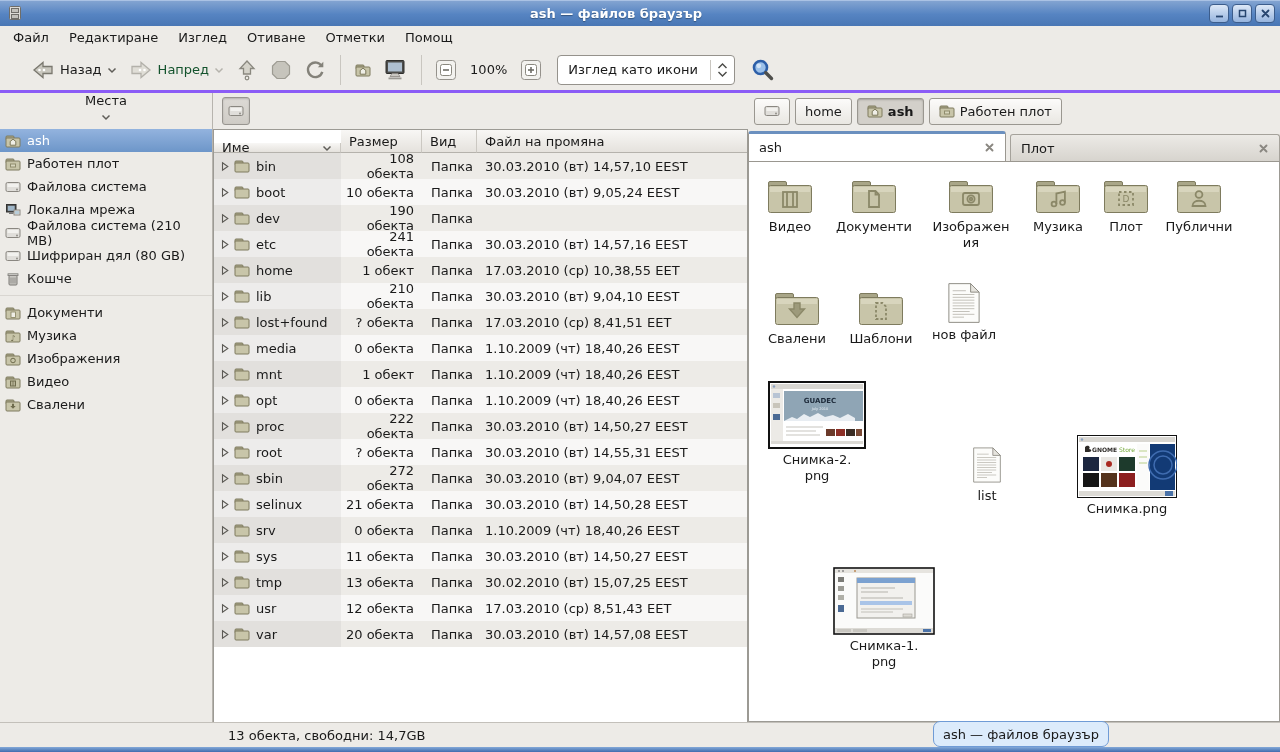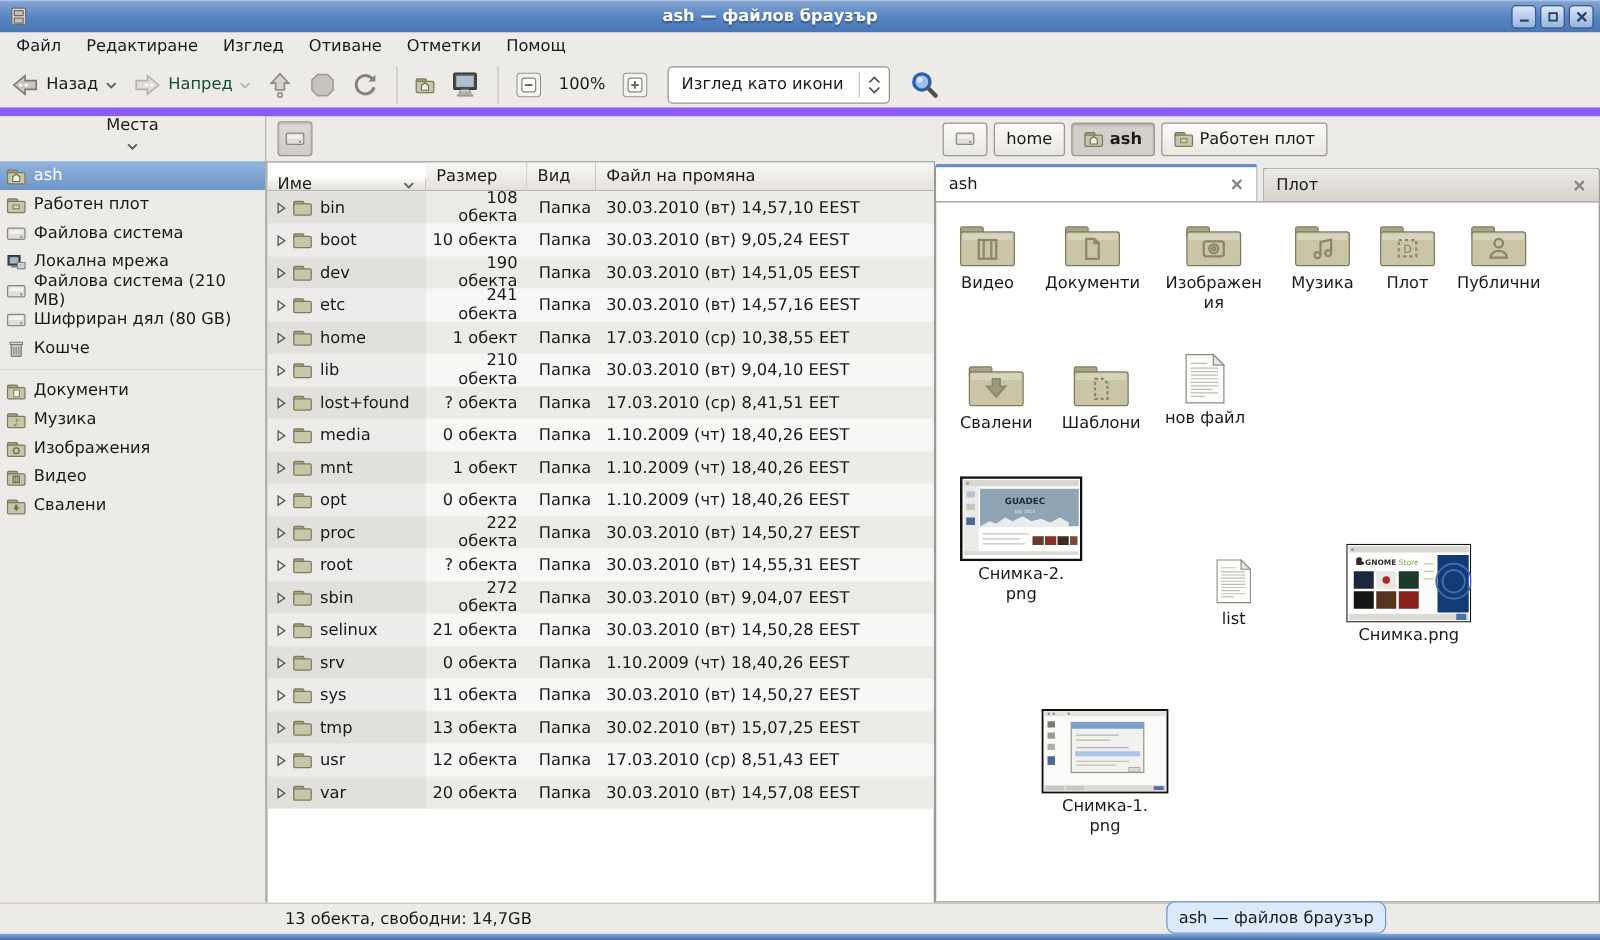--- a/index.html
+++ b/index.html
@@ -20,22 +20,22 @@
     text-shadow:0 1px 1px #35567f; }
   .winbtns { display:flex; gap:3px; }
   .winbtn { width:20px; height:19px; border:1px solid #3c5d8c; border-radius:4px;
     background:linear-gradient(#dde8f7,#96b4de); display:flex; align-items:center; justify-content:center; }
 
   
   .menubar { height:23px; display:flex; align-items:center; padding:0 3px; background:#edebe7; }
   .menu-item { padding:2px 10px; }
 
   
-  .toolbar { height:44px; display:flex; align-items:center; padding:0 2px;
-    background:#edebe7; border-bottom:7px solid #8b5cf6; }
+  .toolbar { height:44px; display:flex; align-items:center; padding:0 25px;
+    background:#edebe7; border-bottom:3px solid #8b5cf6; }
   .tbtn { display:flex; align-items:center; gap:4px; padding:4px 6px; border-radius:3px; }
   .tbtn .lbl { padding:0 1px; }
   .tbtn.disabled .lbl { color:#14532d; }
   .tsep { width:1px; height:30px; background:#c9c6c0; margin:0 8px; }
   .zoomlabel { padding:0 8px; }
   .combo { width:178px; height:30px; margin-left:10px; border:1px solid #95928c; border-radius:4px;
     background:#fff; display:flex; align-items:center; padding:0 6px 0 10px; }
   .combo .cval { flex:1; }
   .combo .cdiv { width:1px; height:20px; background:#c9c6c0; margin:0 6px; }
   .searchbtn { margin-left:12px; padding:3px; }
@@ -505,21 +505,20 @@
               <span class="fi">
                 <svg width="16" height="16" viewBox="0 0 16 16">
                   <rect x="1" y="3" width="8" height="4" rx="1" fill="#a9a688" stroke="#7e7b5e"></rect>
                   <rect x="1" y="5" width="14" height="9" rx="1" fill="#c8c5a9" stroke="#7e7b5e"></rect>
                 </svg>
               </span>
               <span>dev</span>
             </span>
             <span class="cell-size">190 обекта</span>
             <span class="cell-type">Папка</span>
-            <span class="cell-date">30.03.2010 (вт) 14,51,05 EEST</span>
           </div>
 
           <div class="row">
             <span class="cell-name">
               <span class="exp">
                 <svg width="10" height="11">
                   <path d="M2.5 1.8 L7.8 5.5 L2.5 9.2 z" fill="none" stroke="#5c5a55" stroke-width="1.1"></path>
                 </svg>
               </span>
               <span class="fi">

